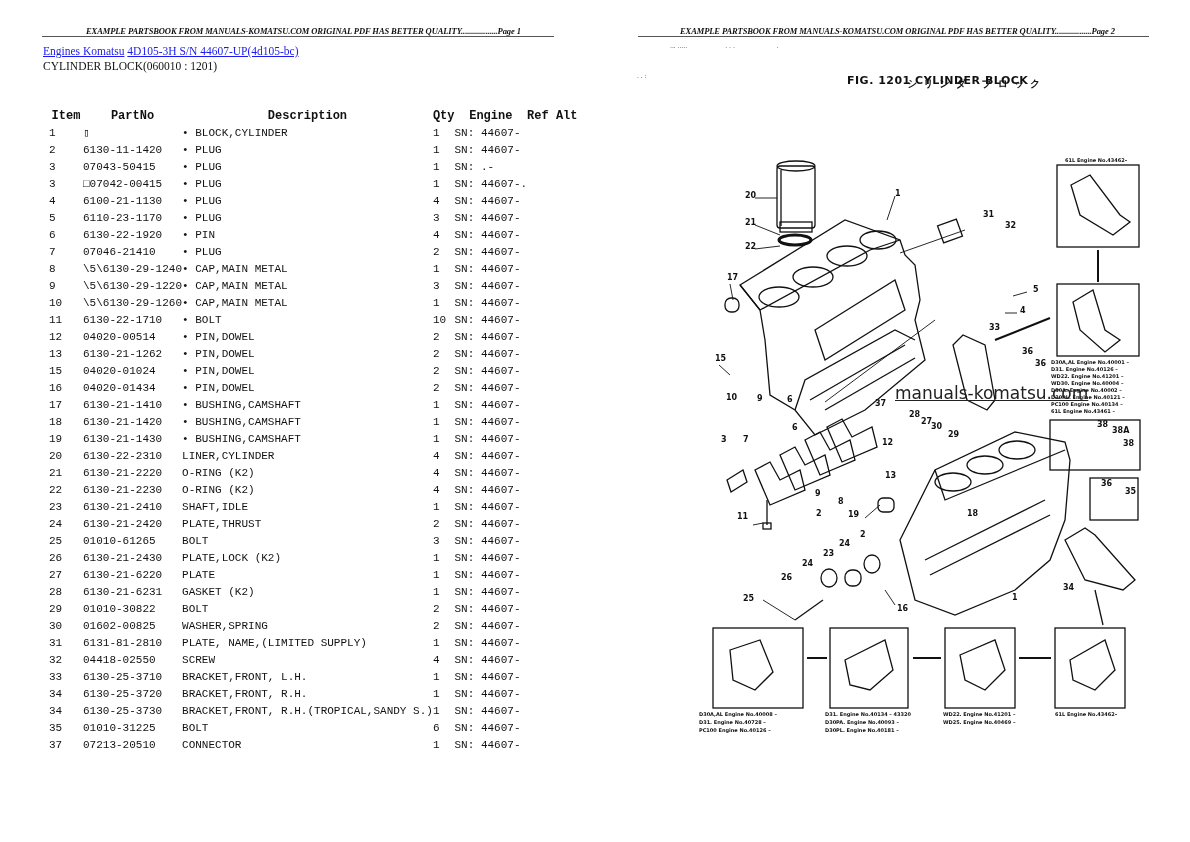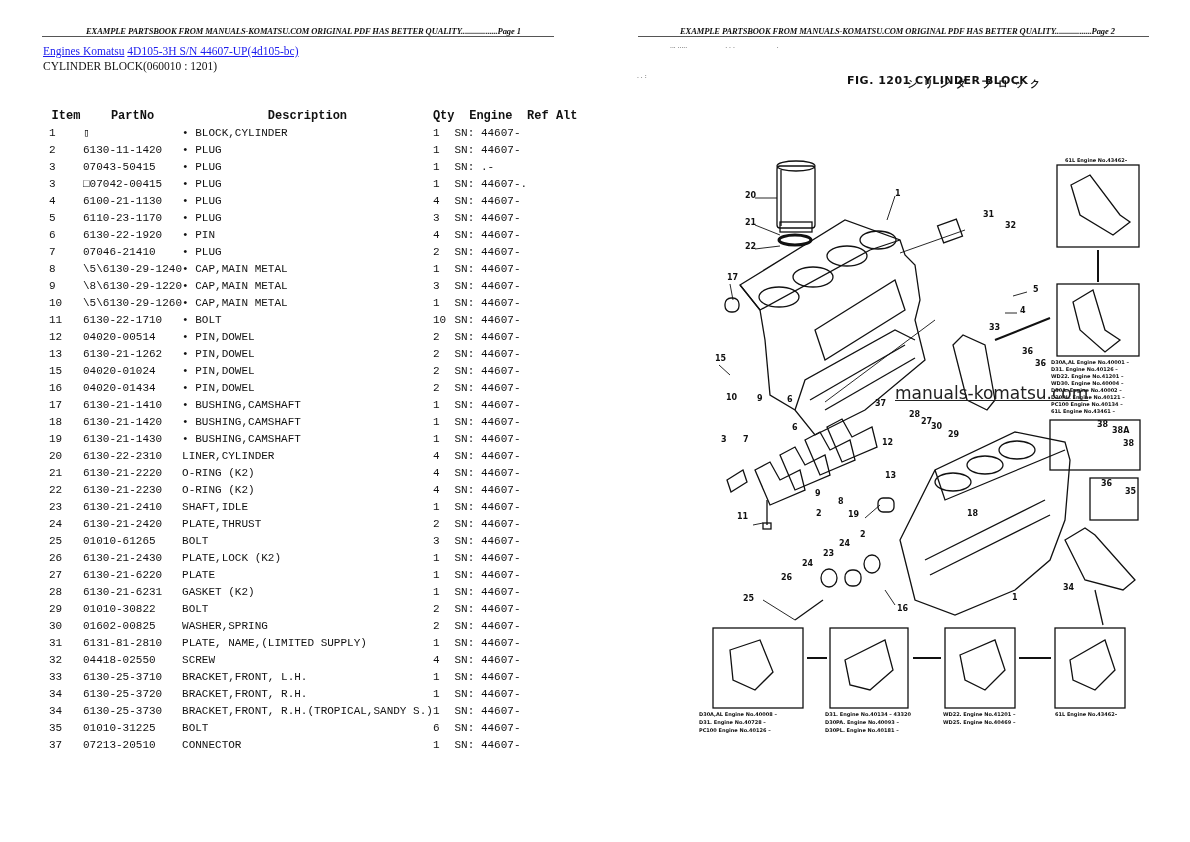--- a/index.html
+++ b/index.html
@@ -125,21 +125,21 @@
         <tr>
           <td class="c-item">8</td>
           <td class="c-part">\5\6130-29-1240</td>
           <td class="c-desc">• CAP,MAIN METAL</td>
           <td class="c-qty">1</td>
           <td class="c-opt">SN: 44607-</td>
           <td class="c-ref"></td>
         </tr>
         <tr>
           <td class="c-item">9</td>
-          <td class="c-part">\8\6130-29-1220</td>
+          <td class="c-part">\5\6130-29-1220</td>
           <td class="c-desc">• CAP,MAIN METAL</td>
           <td class="c-qty">3</td>
           <td class="c-opt">SN: 44607-</td>
           <td class="c-ref"></td>
         </tr>
         <tr>
           <td class="c-item">10</td>
           <td class="c-part">\5\6130-29-1260</td>
           <td class="c-desc">• CAP,MAIN METAL</td>
           <td class="c-qty">1</td>

